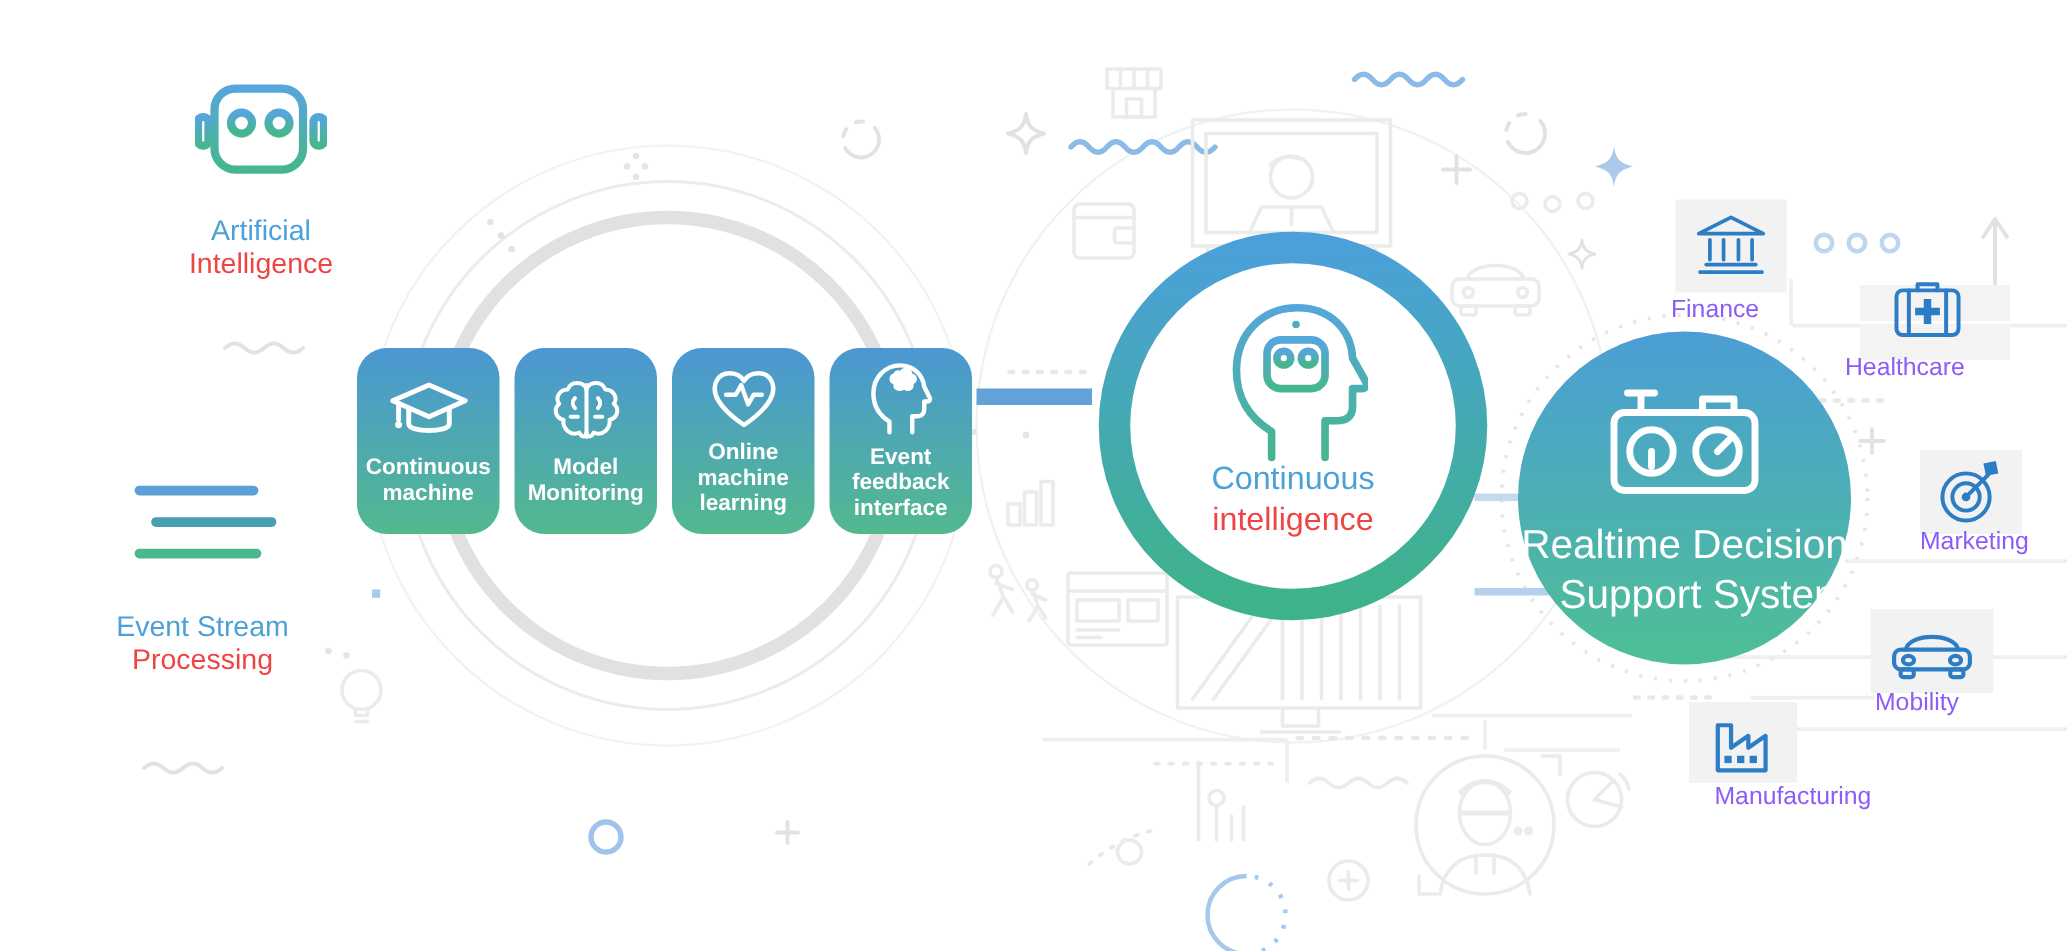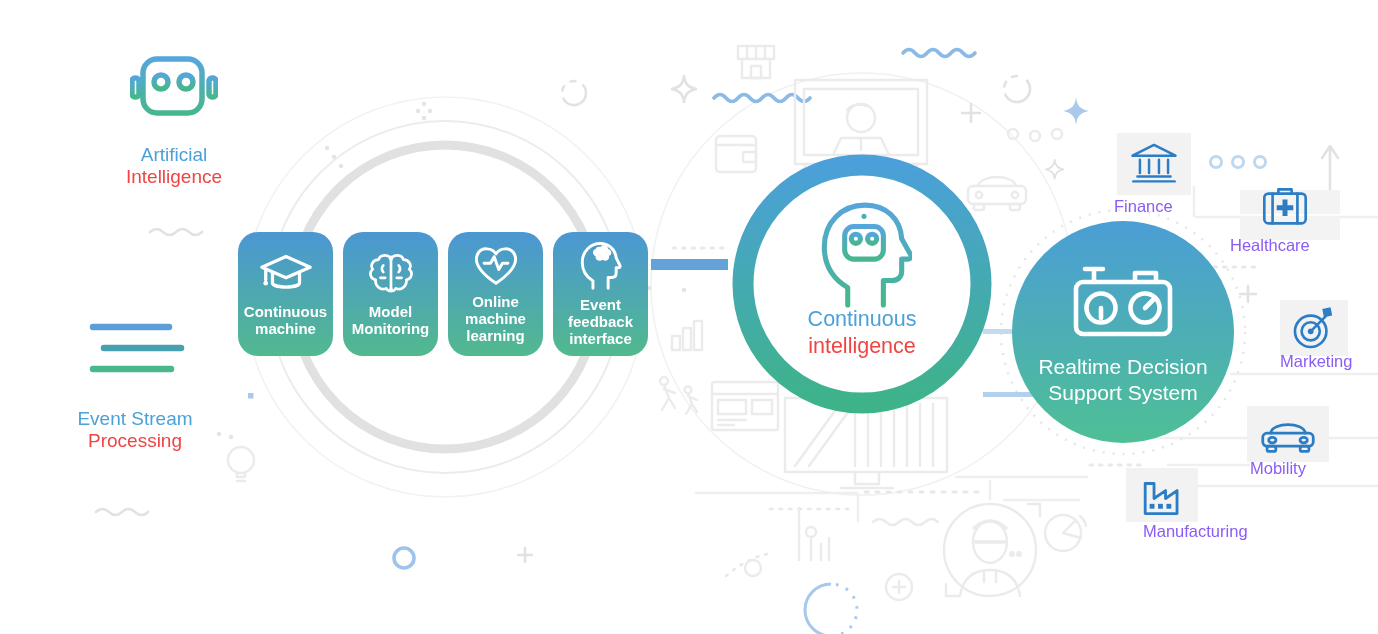--- a/index.html
+++ b/index.html
@@ -27,21 +27,21 @@
   
   .connector{position:absolute;left:651px;top:259px;width:77px;height:11px;background:#63a2d8}
   
   .center-label{position:absolute;left:752px;top:306px;width:220px;text-align:center;
                 font-size:21.5px;line-height:1.25}
   .center-label span{display:block}
   
   .decision-circle{position:absolute;left:1012px;top:221px;width:222px;height:222px;border-radius:50%;
                    background:linear-gradient(180deg,#4b9ed5 0%,#4ebf95 100%);
                    display:flex;flex-direction:column;align-items:center;justify-content:center;gap:16px}
-  .decision-label{color:#fff;font-size:21px;line-height:1.22;text-align:center}
+  .decision-label{color:#fff;font-size:27px;line-height:1.22;text-align:right}
   .decision-label span{display:block}
   
   .sq{position:absolute;background:#f2f2f2;display:flex;align-items:center;justify-content:center}
   .ilabel{position:absolute;color:#8b5cf6;font-size:16.5px;}
 </style>
 </head>
 <body>
 
 <div id="stage">
 

